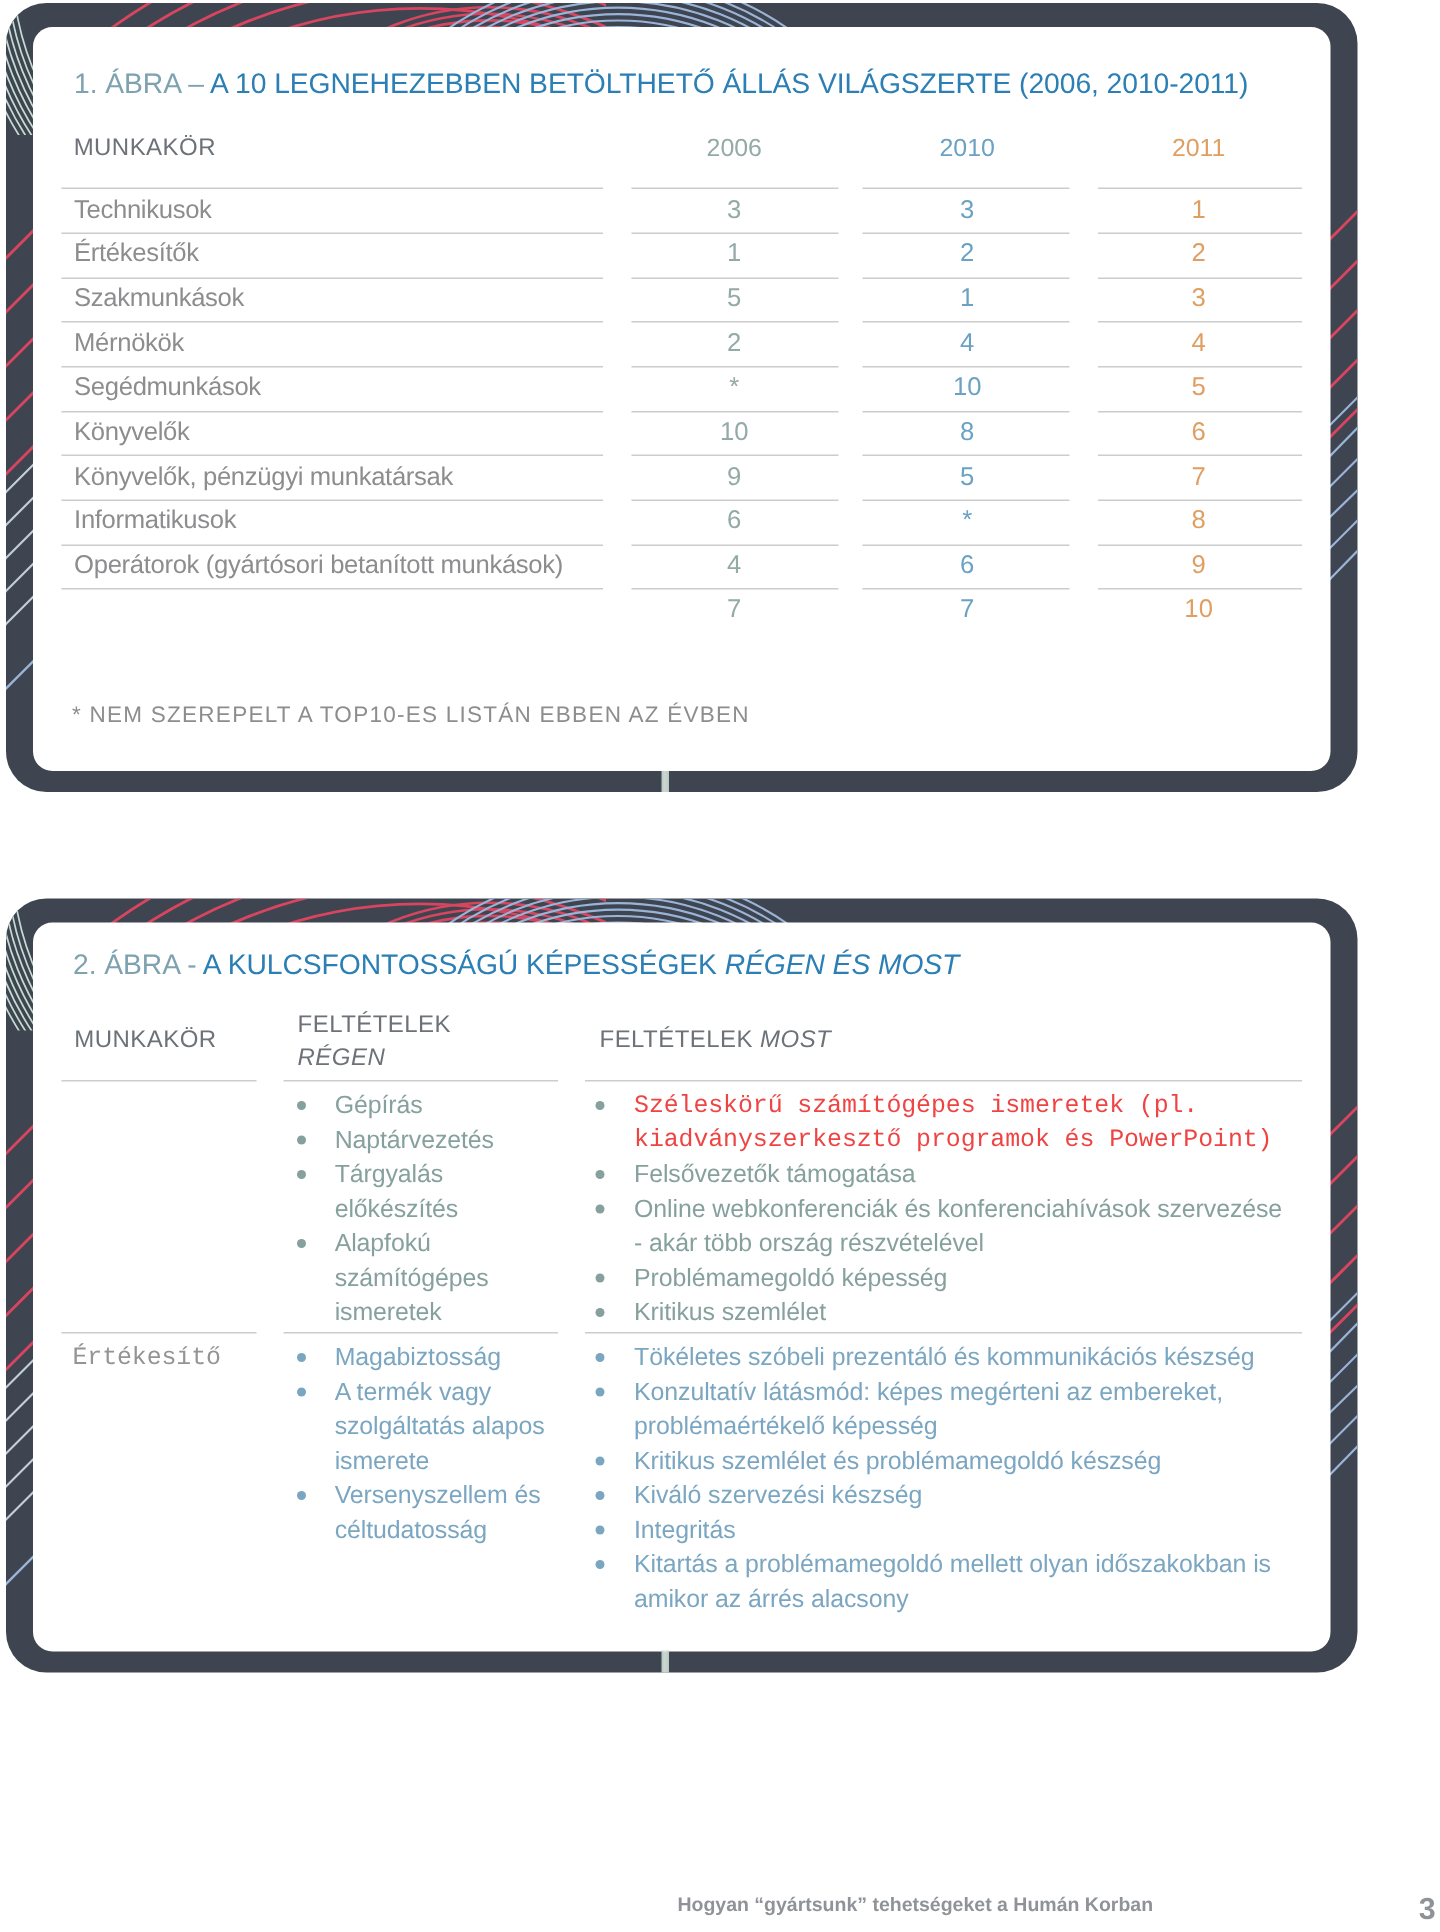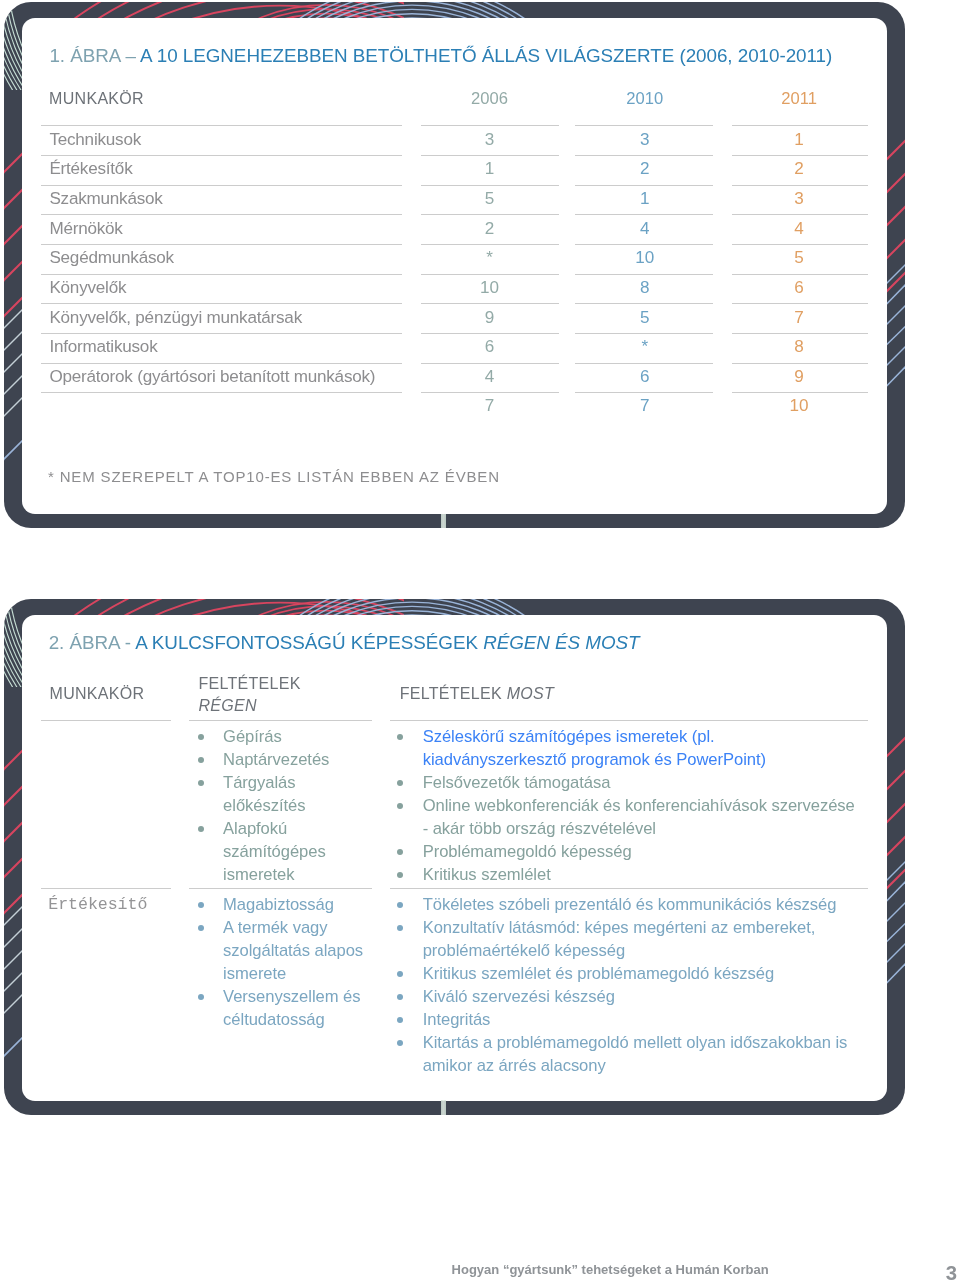--- a/index.html
+++ b/index.html
@@ -322,21 +322,21 @@
         <span class="txt" style="color:#86a19d;">Tárgyalás előkészítés</span>
       </div>
   <div class="bullet">
         <span class="dot" style="background:#86a19d;left:-25.4px;"></span>
         <span class="txt" style="color:#86a19d;">Alapfokú számítógépes ismeretek</span>
       </div>
   </div>
   <div class="bullist" style="left:422.7px;top:726.4px;width:436.0px;">
   <div class="bullet">
         <span class="dot" style="background:#86a19d;left:-25.8px;"></span>
-        <span class="txt" style="color:#3b82f6;">Széleskörű számítógépes ismeretek (pl. kiadványszerkesztő programok és PowerPoint)</span>
+        <span class="txt" style="color:#ef4444;font-family:Liberation Mono, monospace;">Széleskörű számítógépes ismeretek (pl. kiadványszerkesztő programok és PowerPoint)</span>
       </div>
   <div class="bullet">
         <span class="dot" style="background:#86a19d;left:-25.8px;"></span>
         <span class="txt" style="color:#86a19d;">Felsővezetők támogatása</span>
       </div>
   <div class="bullet">
         <span class="dot" style="background:#86a19d;left:-25.8px;"></span>
         <span class="txt" style="color:#86a19d;">Online webkonferenciák és konferenciahívások szervezése - akár több ország részvételével</span>
       </div>
   <div class="bullet">

